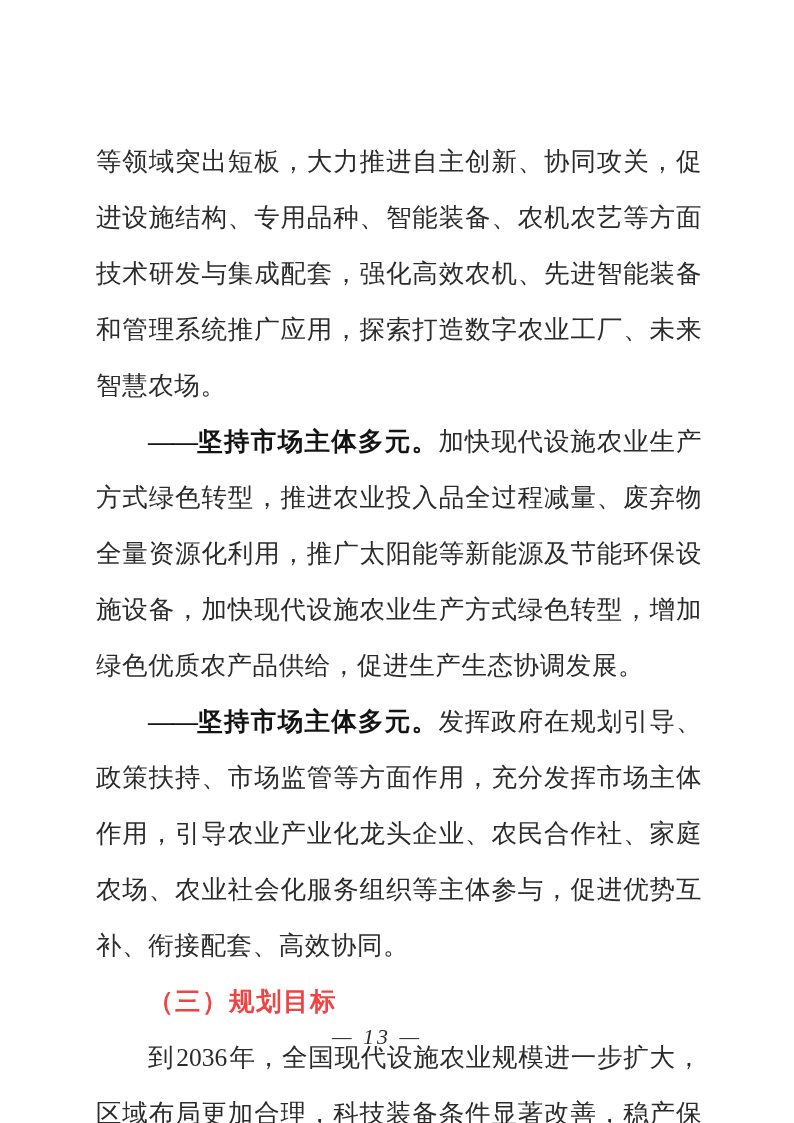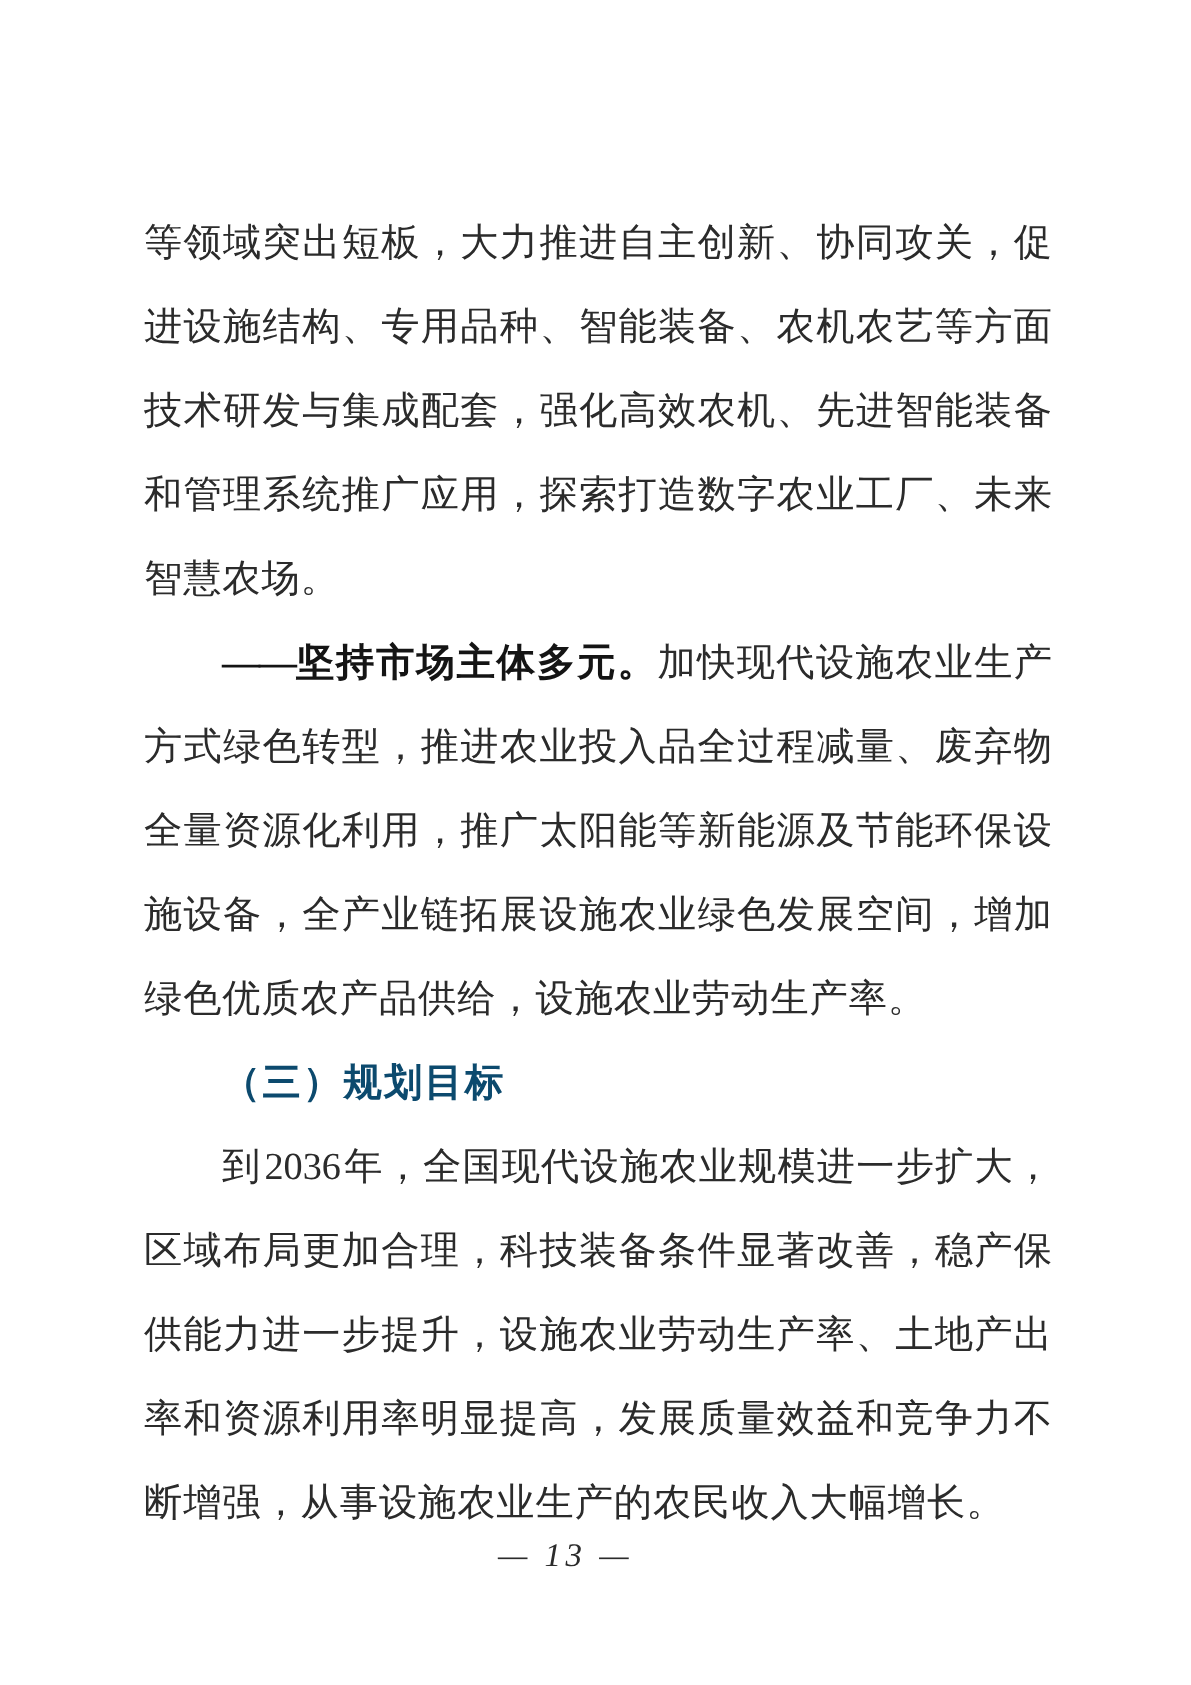--- a/index.html
+++ b/index.html
@@ -67,21 +67,21 @@
     letter-spacing: -1px;
     color: #141414;
   }
 
   
   .heading {
     font-family: "Liberation Serif", "DejaVu Serif", serif;
     font-size: 25.5px;
     line-height: 56px;
     font-weight: bold;
-    color: #0c4a6e;
+    color: #ef4444;
     letter-spacing: 1.5px;
     text-indent: 52px;
     margin: 0;
   }
 
   
   .num {
     font-family: "Liberation Serif", "DejaVu Serif", serif;
     letter-spacing: 0;
     padding: 0 2px;
@@ -109,23 +109,26 @@
 </head>
 <body>
 
 <div class="page">
 
   <div class="content">
 
     <p class="para cont">等领域突出短板，大力推进自主创新、协同攻关，促进设施结构、专用品种、智能装备、农机农艺等方面技术研发与集成配套，强化高效农机、先进智能装备和管理系统推广应用，探索打造数字农业工厂、未来智慧农场。</p>
 
     <p class="para indent">
-      <span class="dash-lead">——</span><span class="lead">坚持市场主体多元。</span><span>加快现代设施农业生产方式绿色转型，推进农业投入品全过程减量、废弃物全量资源化利用，推广太阳能等新能源及节能环保设施设备，全产业链拓展设施农业绿色发展空间，增加绿色优质农产品供给，设施农业劳动生产率。</span>
+      <span class="dash-lead">——</span><span class="lead">坚持市场主体多元。</span><span>加快现代设施农业生产方式绿色转型，推进农业投入品全过程减量、废弃物全量资源化利用，推广太阳能等新能源及节能环保设施设备，加快现代设施农业生产方式绿色转型，增加绿色优质农产品供给，促进生产生态协调发展。</span>
     </p>
 
+    <p class="para indent">
+      <span class="dash-lead">——</span><span class="lead">坚持市场主体多元。</span><span>发挥政府在规划引导、政策扶持、市场监管等方面作用，充分发挥市场主体作用，引导农业产业化龙头企业、农民合作社、家庭农场、农业社会化服务组织等主体参与，促进优势互补、衔接配套、高效协同。</span>
+    </p>
 
     <p class="heading">（三）规划目标</p>
 
     <p class="para indent">
       <span>到</span><span class="num">2036</span><span>年，全国现代设施农业规模进一步扩大，区域布局更加合理，科技装备条件显著改善，稳产保供能力进一步提升，设施农业劳动生产率、土地产出率和资源利用率明显提高，发展质量效益和竞争力不断增强，从事设施农业生产的农民收入大幅增长。</span>
     </p>
 
   </div>
 
   <div class="footer">

